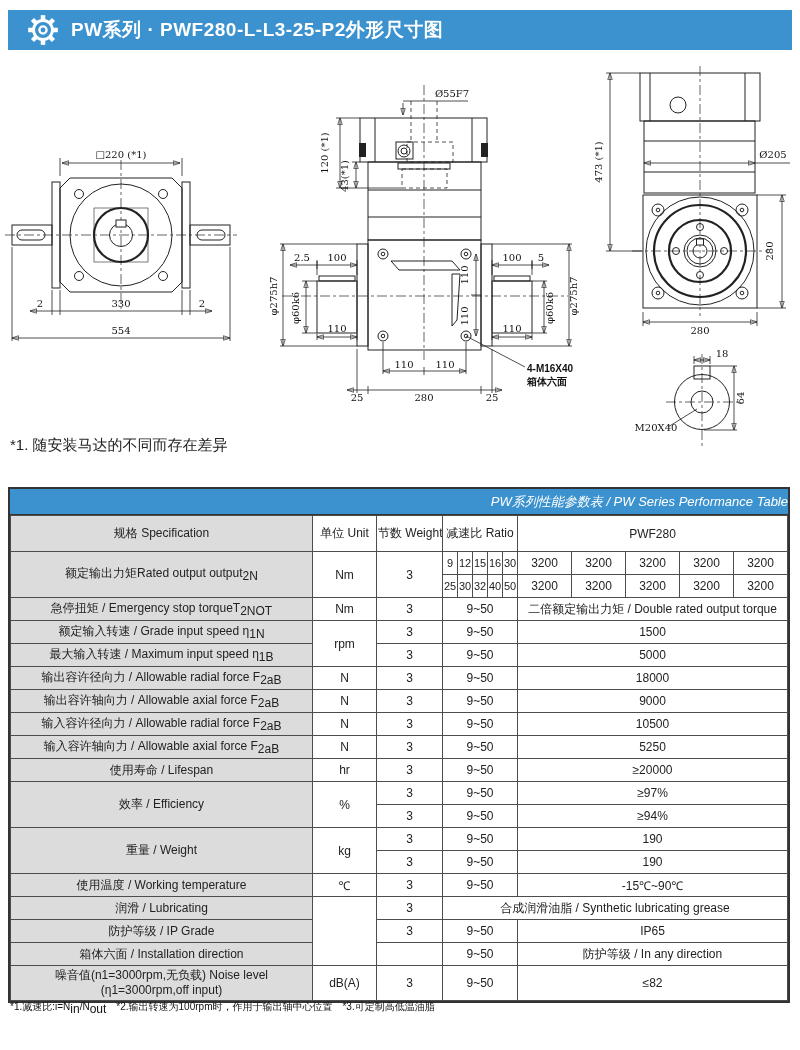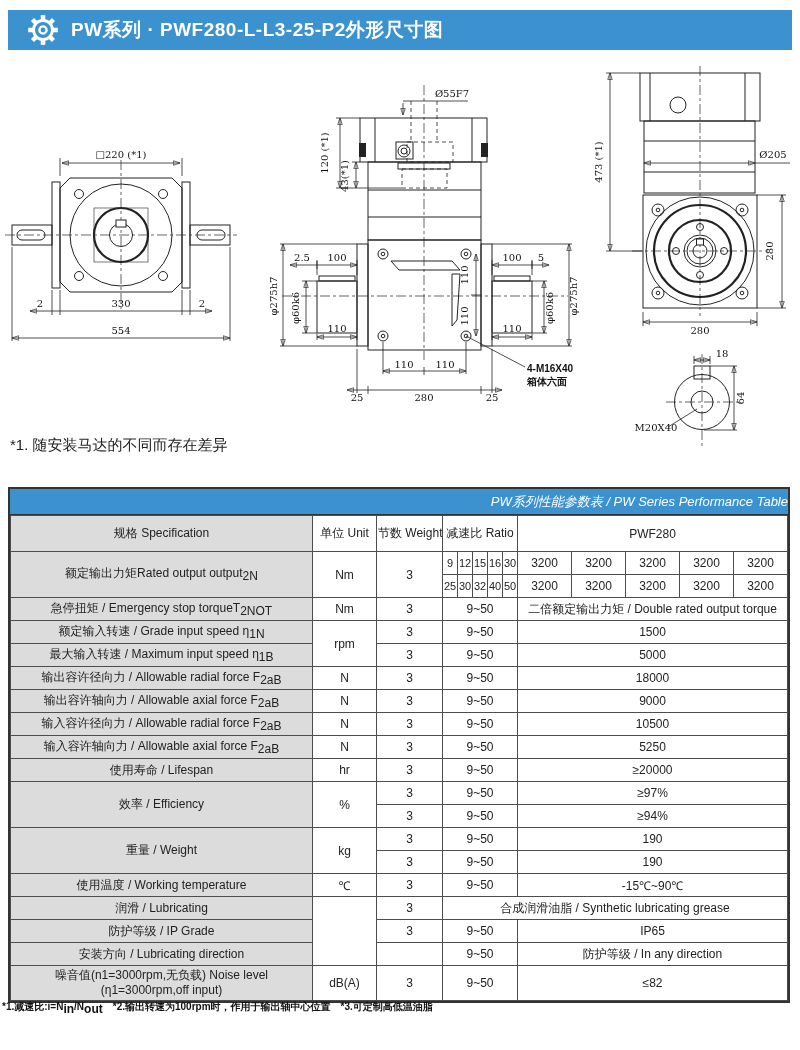--- a/index.html
+++ b/index.html
@@ -29,21 +29,21 @@
   table{width:100%;border-collapse:collapse;table-layout:fixed;}
   td{border:1px solid #4d4d4d;text-align:center;vertical-align:middle;font-size:12px;
      color:#222;padding:0 1px;white-space:nowrap;overflow:hidden;}
   td.g{background:#dcdcdc;}
   tr.h22 td{height:22px;}
   tr.hdr td{height:35px;}
   tr.h34 td{height:34px;}
   .rsub{font-size:11px;padding:0;}
   sub{font-size:12px;text-align:center;}
   .twoline{line-height:15px;white-space:nowrap;}
-  .footnote{position:absolute;left:2px;top:1000px;font-size:10px;font-weight:bold;color:#111;}
+  .footnote{position:absolute;left:10px;top:1000px;font-size:10px;font-weight:normal;color:#111;}
 </style>
 </head>
 <body>
 
 <div class="page">
 
   <div class="banner">
     <svg width="36" height="36" viewBox="0 0 40 40">
       <g stroke="#fff" stroke-width="5" fill="none">
         <line x1="20" y1="3.5" x2="20" y2="9"></line>
@@ -447,21 +447,21 @@
           <td>3</td>
           <td colspan="10">合成润滑油脂 / Synthetic lubricating grease</td>
         </tr>
         <tr class="h22">
           <td class="g">防护等级 / IP Grade</td>
           <td>3</td>
           <td colspan="5">9~50</td>
           <td colspan="5">IP65</td>
         </tr>
         <tr class="h22">
-          <td class="g">安装方向 / Lubricating direction</td>
+          <td class="g">箱体六面 / Installation direction</td>
           <td></td>
           <td colspan="5">9~50</td>
           <td colspan="5">防护等级 / In any direction</td>
         </tr>
         <tr class="h34">
           <td class="g">
             <div class="twoline">噪音值(n1=3000rpm,无负载) Noise level</div>
             <div class="twoline">(η1=3000rpm,off input)</div>
           </td>
           <td>dB(A)</td>

